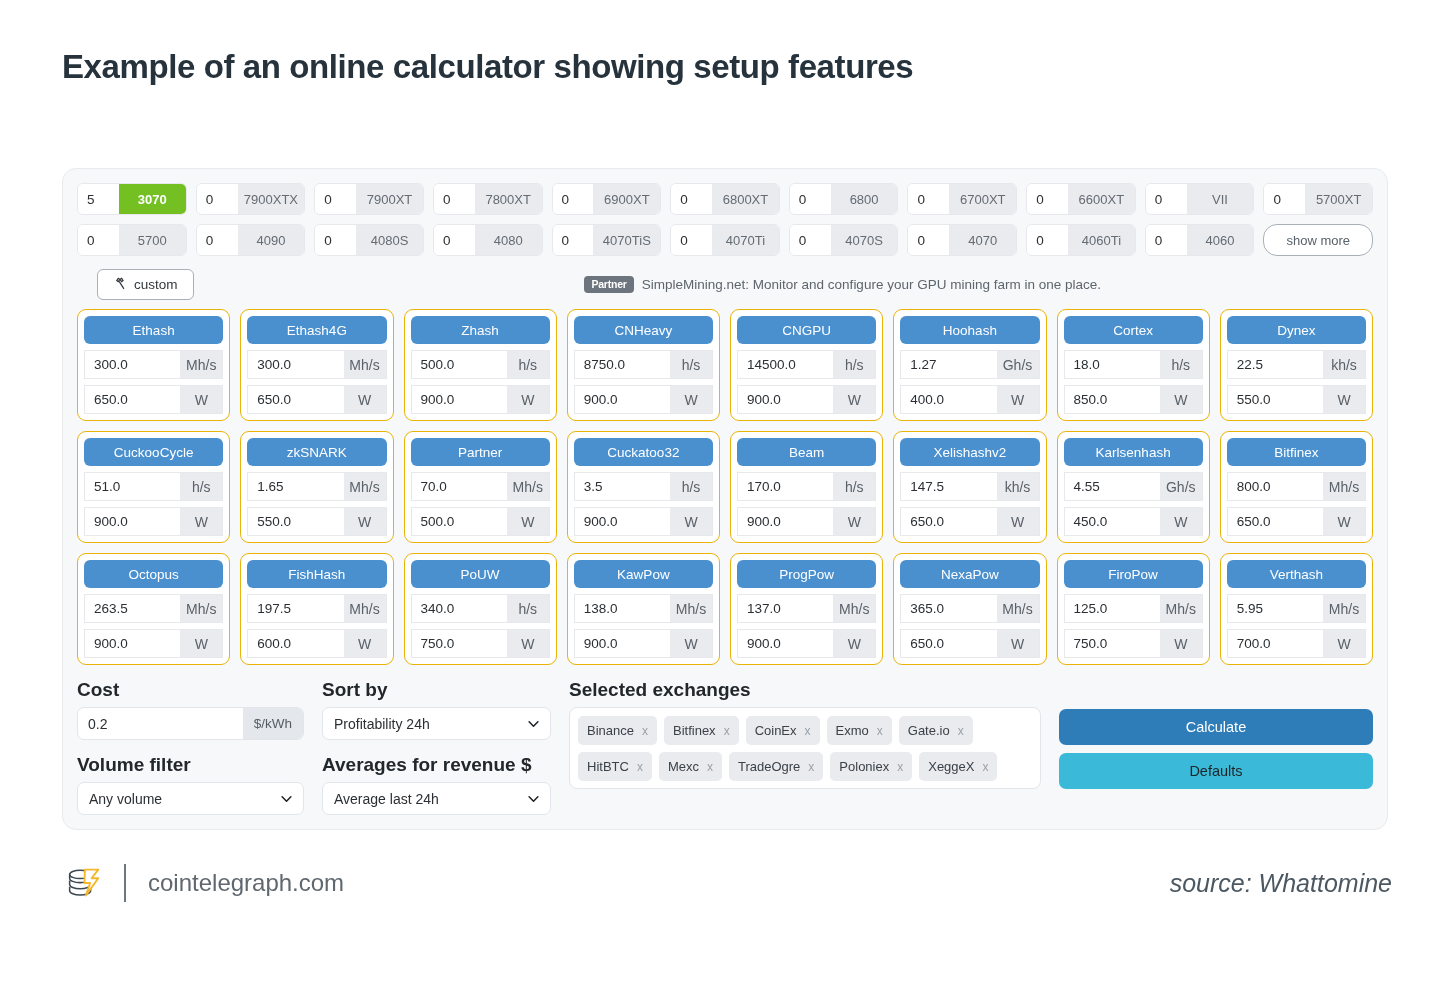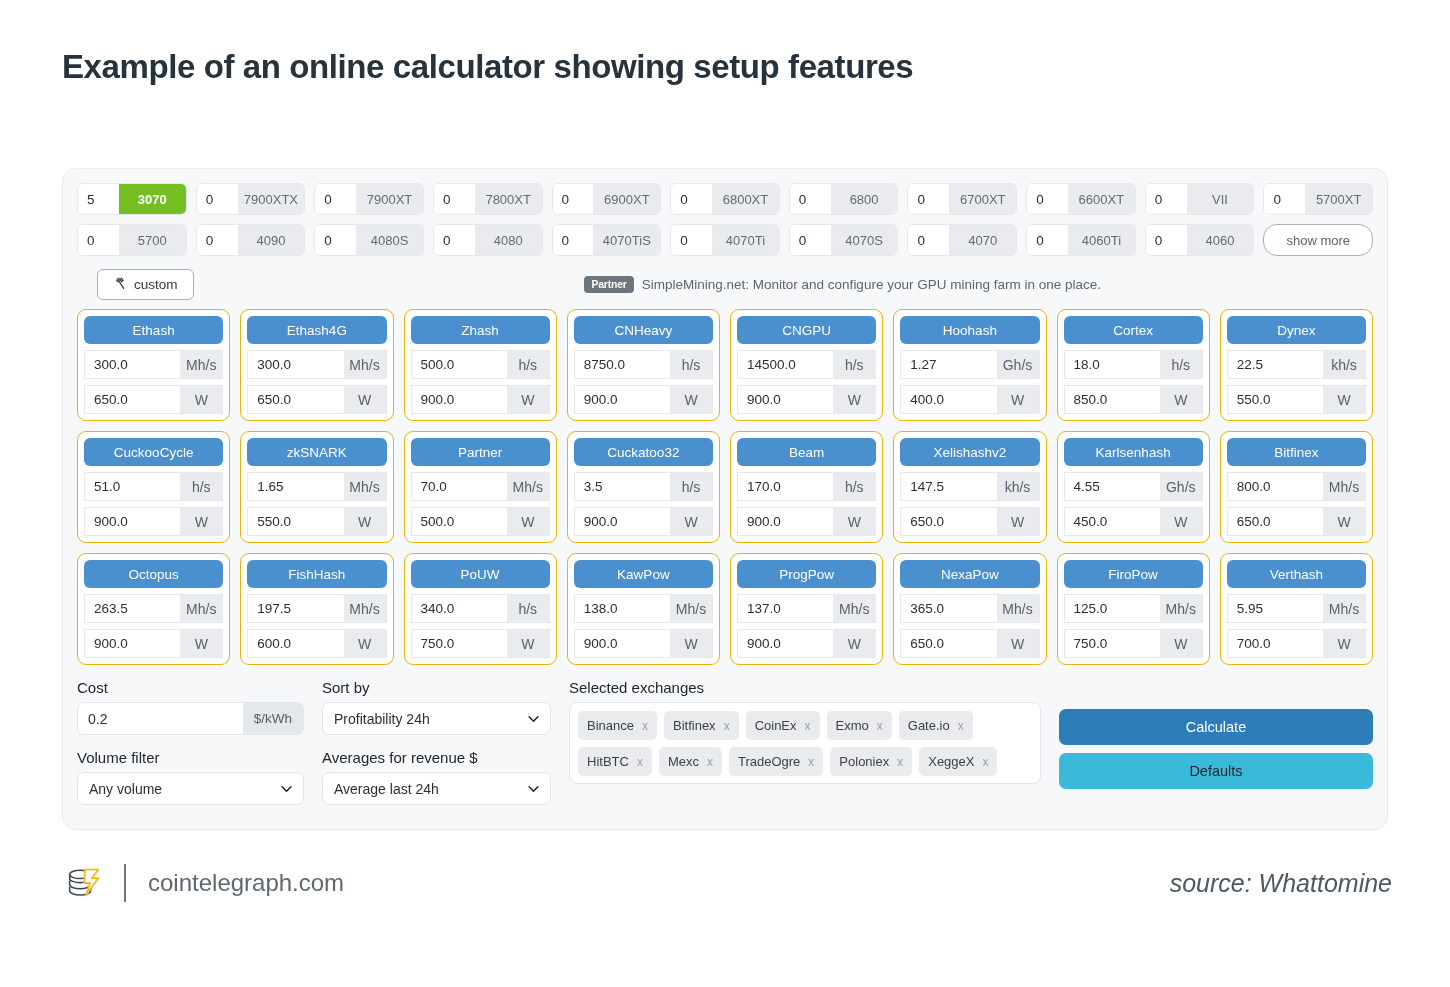--- a/index.html
+++ b/index.html
@@ -183,22 +183,22 @@
     gap: 0;
     margin-top: 6px;
     padding-top: 4px;
   }
   .col-left { width: 245px; padding-right: 18px; }
   .col-mid  { width: 247px; padding-right: 18px; }
   .col-exch { width: 490px; padding-right: 18px; }
   .col-btn  { flex: 1; padding-top: 30px; }
 
   .fld-label {
-    font-size: 15px;
-    font-weight: 400;
+    font-size: 19px;
+    font-weight: 700;
     color: #22272b;
     margin-bottom: 6px;
   }
   .fld-label.second { margin-top: 14px; }
 
   .input-unit {
     display: flex;
     height: 33px;
     background: #fff;
     border: 1px solid #e2e5e9;

